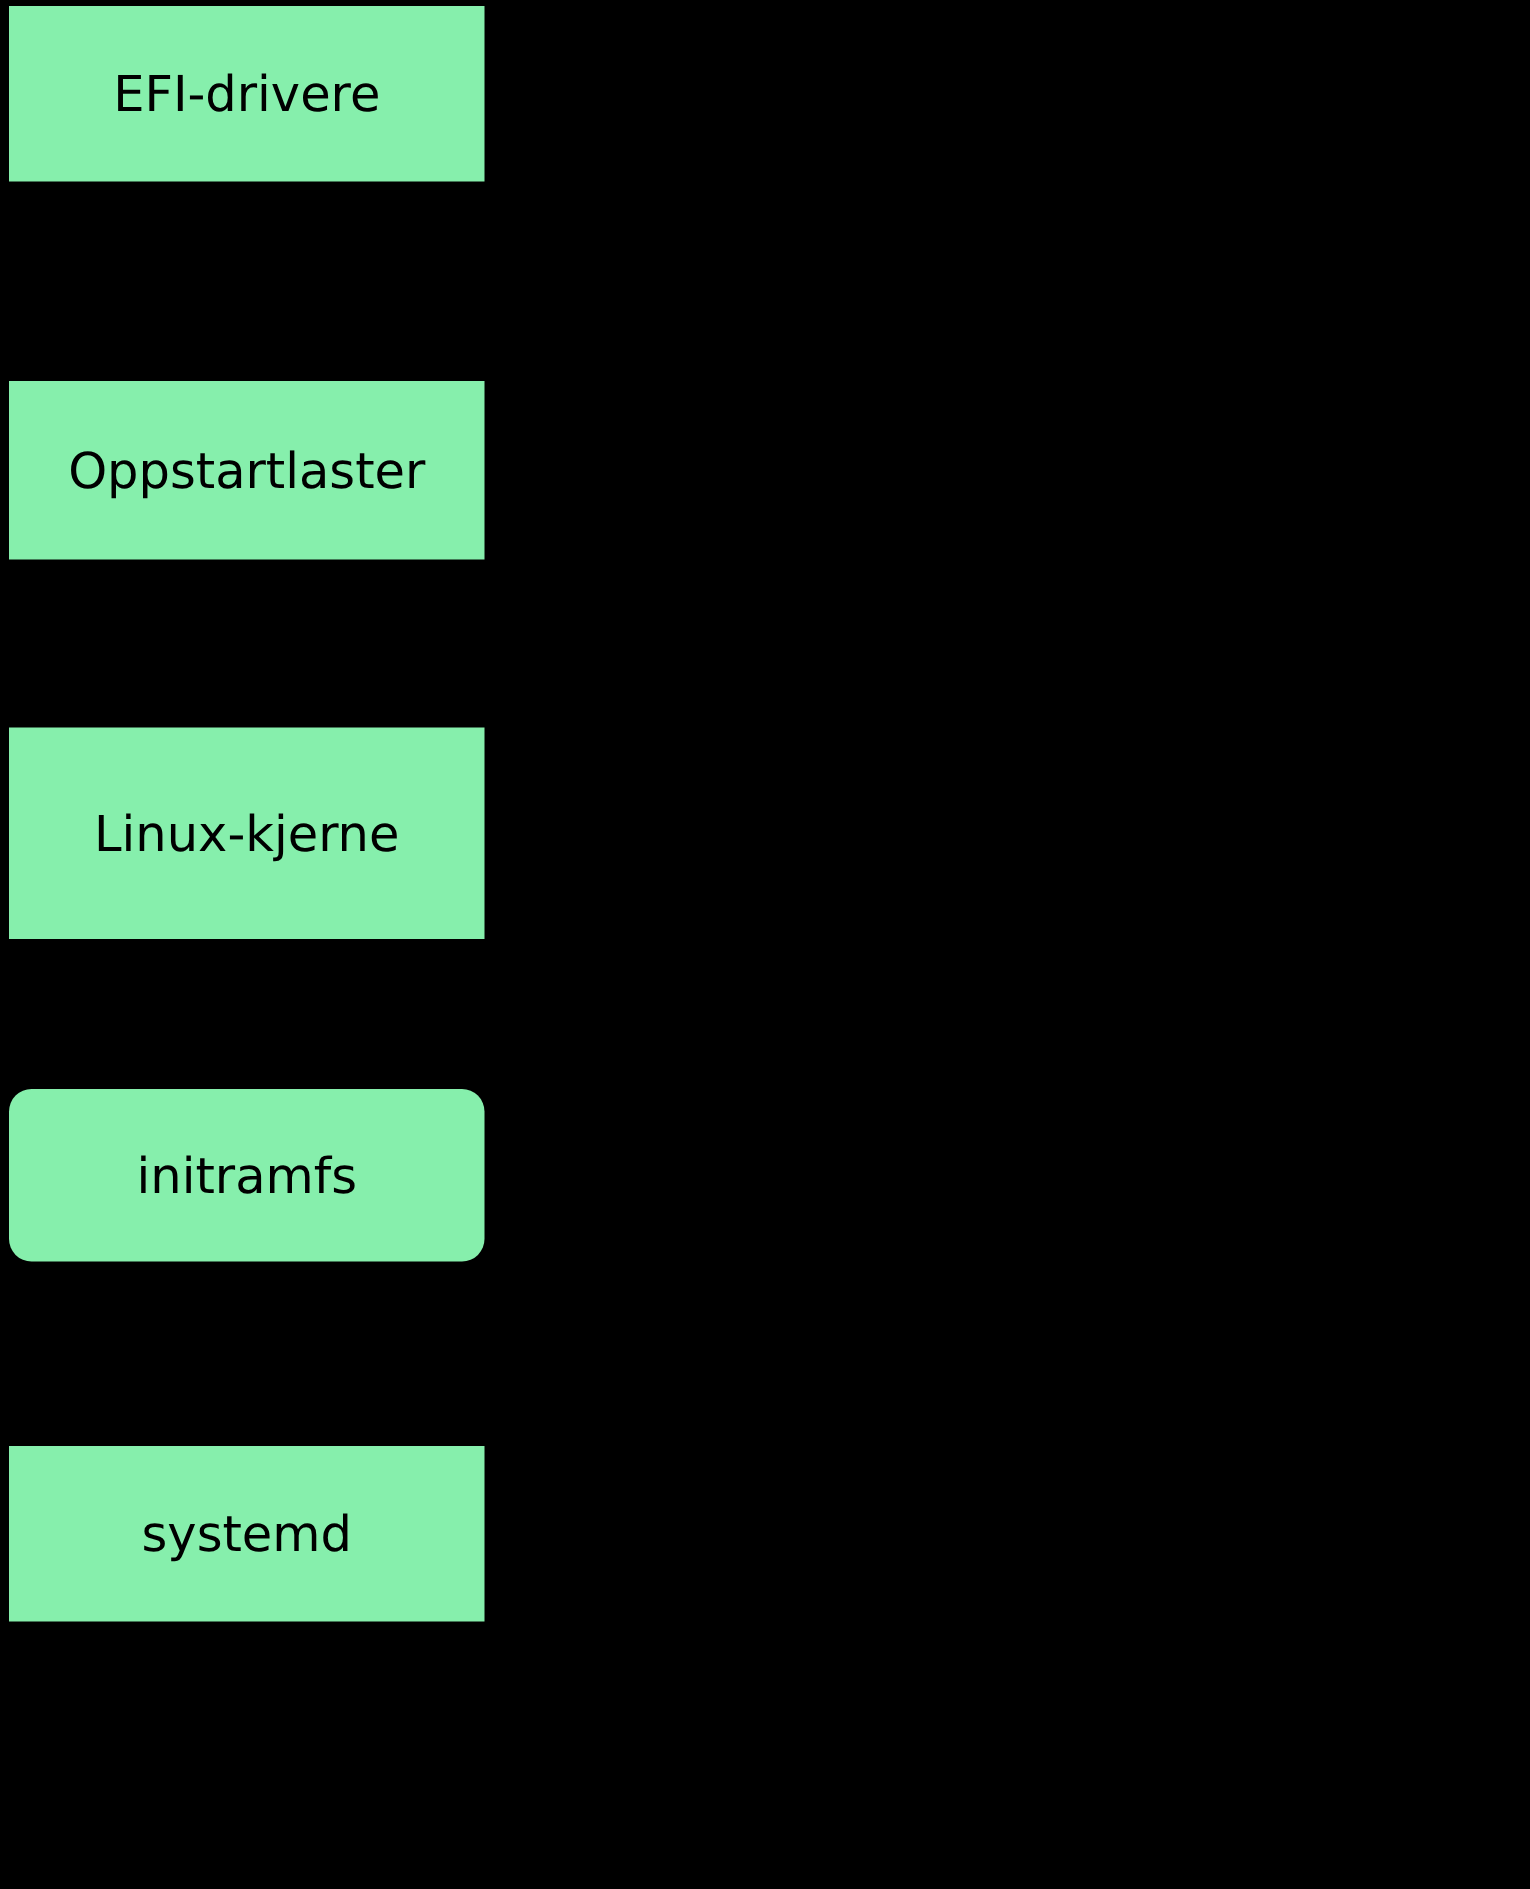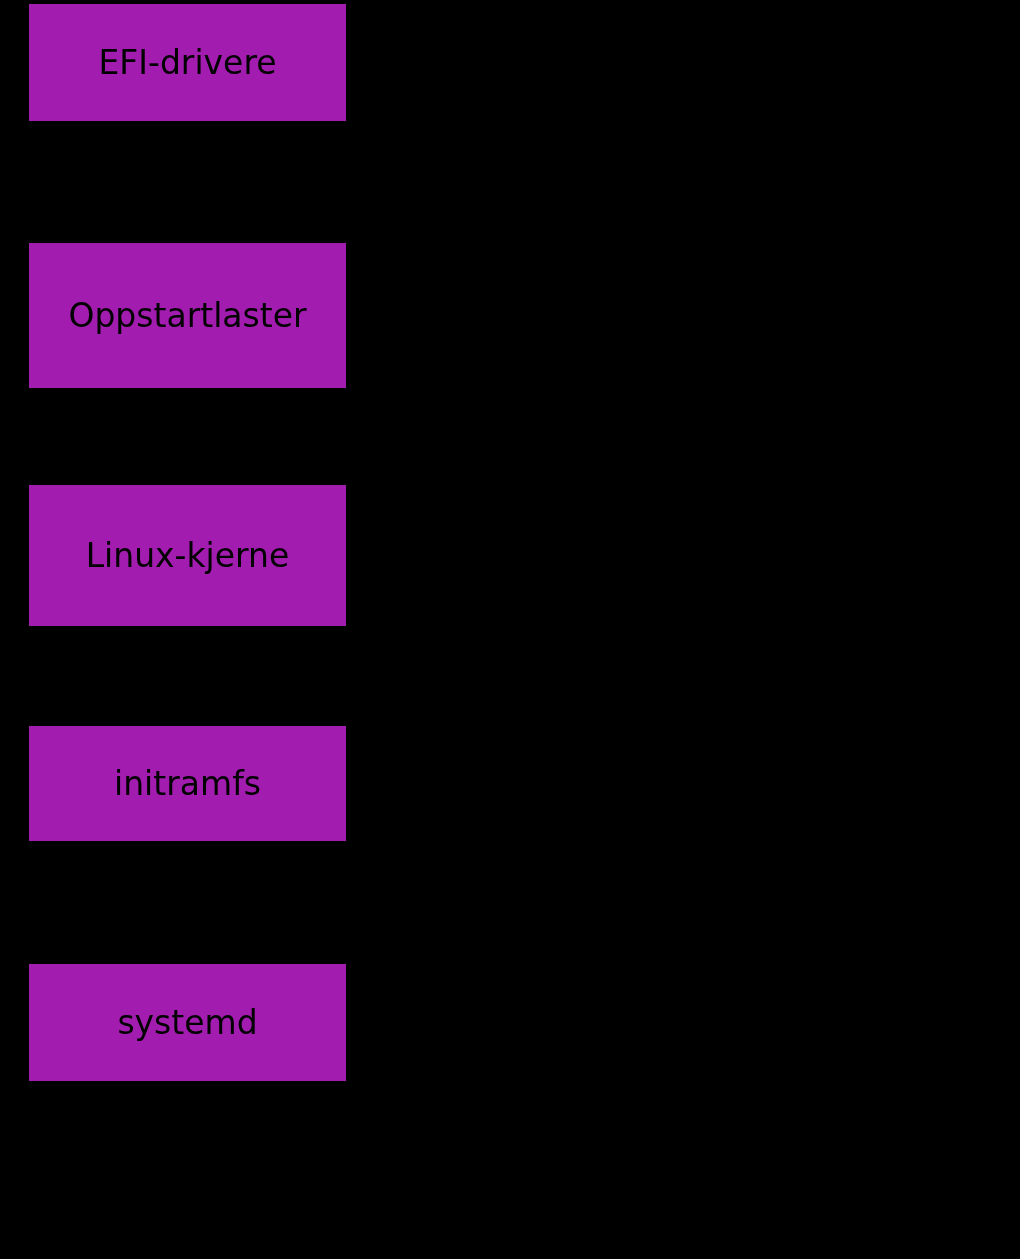--- a/index.html
+++ b/index.html
@@ -12,37 +12,36 @@
     width: 1020px;
     height: 1259px;
     background: #000000;
     overflow: hidden;
     font-family: "DejaVu Sans", "Liberation Sans", sans-serif;
   }
   .node {
     position: absolute;
     left: 6px;
     width: 317px;
-    background: #a21caf;
+    background: #86efac;
     display: flex;
     align-items: center;
     justify-content: center;
-    margin-left: 23px;
   }
   .node-label {
     color: #000000;
     font-size: 33px;
     font-weight: 400;
     line-height: 1;
     white-space: nowrap;
   }
   .n1 { top: 4px;   height: 117px; }
-  .n2 { top: 243px; height: 145px; }
+  .n2 { top: 254px; height: 119px; }
   .n3 { top: 485px; height: 141px; }
-  .n4 { top: 726px; height: 115px; }
+  .n4 { top: 726px; height: 115px; border-radius: 15px; }
   .n5 { top: 964px; height: 117px; }
 </style>
 </head>
 <body>
 
 <div class="canvas">
 
   <div class="node n1">
     <span class="node-label">EFI-drivere</span>
   </div>

